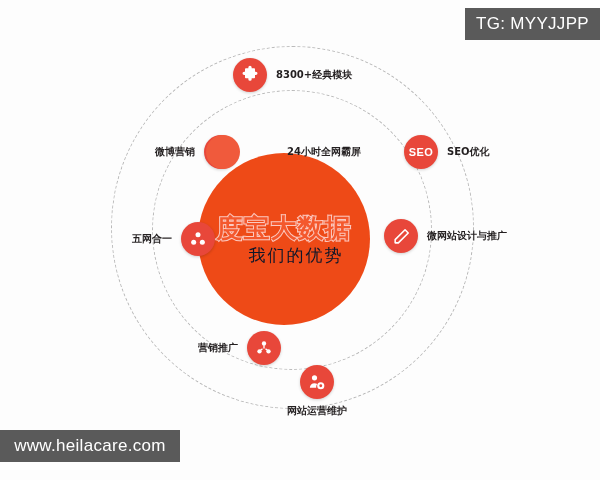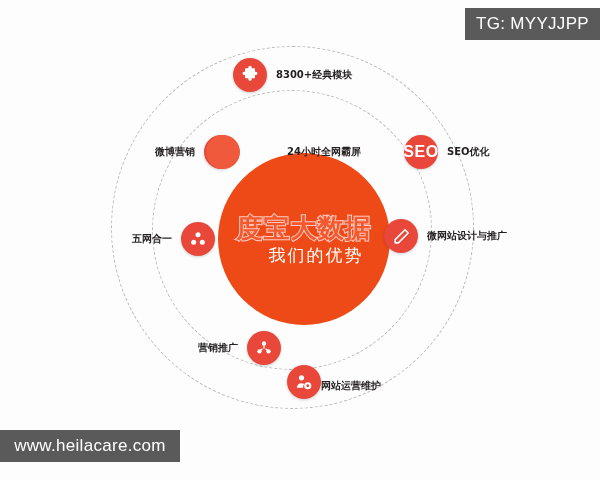--- a/index.html
+++ b/index.html
@@ -57,21 +57,21 @@
     left: 111px; top: 46px;
     width: 363px; height: 363px;
   }
   #ring-inner {
     left: 152px; top: 90px;
     width: 280px; height: 280px;
   }
   
   #core {
     position: absolute;
-    left: 218px; top: 153px;
+    left: 198px; top: 153px;
     width: 172px; height: 172px;
     border-radius: 50%;
     background: #ee4a17;
     display: flex;
     flex-direction: column;
     align-items: center;
     justify-content: center;
   }
   #core-title {
     font-family: "DejaVu Sans", sans-serif;
@@ -81,21 +81,21 @@
     color: #f4582d;
     -webkit-text-stroke: 2px #fbc9c0;
     paint-order: stroke fill;
     line-height: 1;
     margin-bottom: 6px;
     white-space: nowrap;
   }
   #core-sub {
     font-family: "DejaVu Sans", sans-serif;
     font-size: 17px;
-    color: #ffffff;
+    color: #0f172a;
     letter-spacing: 2px;
     line-height: 1;
     white-space: nowrap;
     margin-left: 24px;
   }
   
   .node {
     position: absolute;
     display: flex;
     align-items: center;
@@ -120,37 +120,37 @@
     font-family: "DejaVu Sans", sans-serif;
     font-size: 10px;
     font-weight: bold;
     color: #231f20;
     line-height: 1;
   }
   .node:not(.left) .node-label { margin-left: 9px; }
   .node.left .node-label { margin-right: 9px; }
   .seo-text {
     font-family: "Liberation Sans", sans-serif;
-    font-size: 16px;
+    font-size: 11px;
     font-weight: bold;
     color: #ffffff;
     letter-spacing: .5px;
   }
   
   .dot-node .node-icon {
     width: 34px; height: 34px;
     background: #f05a3c;
     box-shadow: none;
   }
   
   #node-modules   { left: 233px; top: 58px; }
   #node-seo       { left: 404px; top: 135px; }
   #node-microsite { left: 384px; top: 219px; }
   #node-wechat    { left: 400px; top: 306px; }
-  #node-ops       { left: 287px; top: 365px; flex-direction: row; align-items: center; }
+  #node-ops       { left: 287px; top: 365px; flex-direction: column; align-items: center; }
   #node-ops .node-label { margin-left: 0; margin-top: 7px; }
   #node-promo     { left: 198px; top: 331px; }
   #node-fivenet   { left: 132px; top: 222px; }
   #node-weibo     { left: 155px; top: 135px; }
   #node-screen    { left: 206px; top: 135px; gap: 38px; }
 </style>
 </head>
 <body>
 
 <div id="stage">

